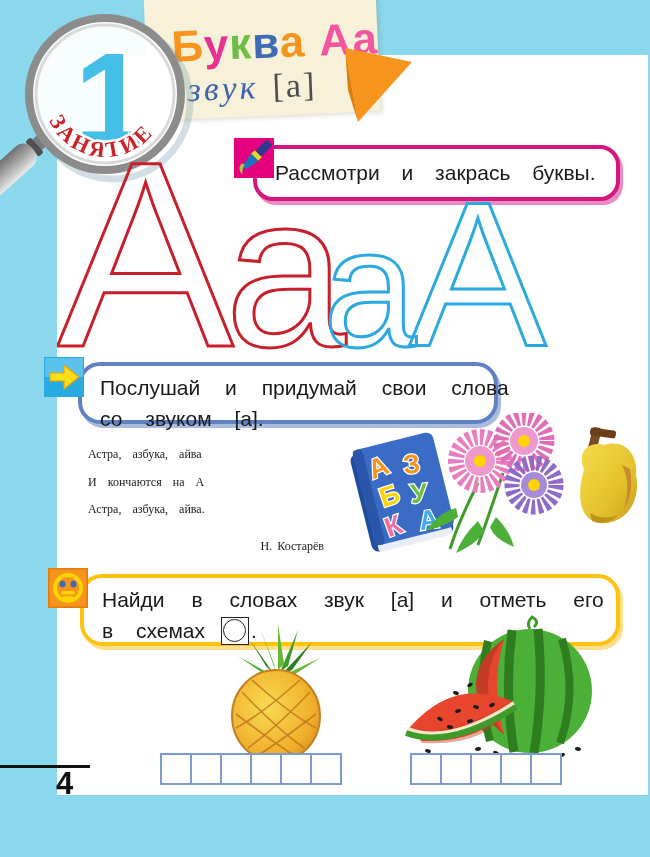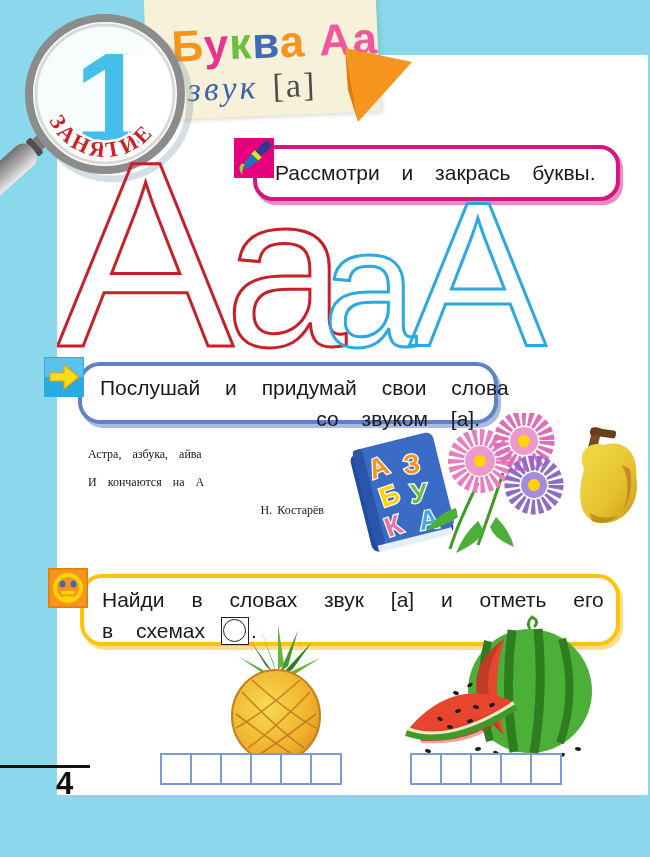--- a/index.html
+++ b/index.html
@@ -43,21 +43,21 @@
     font-size:21px;color:#1a1a1a;line-height:31px;
     padding:6px 14px 7px 18px;box-sizing:border-box;
   }
   .task1{left:253px;top:145px;width:367px;height:56px;
     border-color:#D4167E;box-shadow:3px 4px 0 #EC8CC2;border-radius:20px;
     display:flex;align-items:center;}
   .task1 .t{word-spacing:16px;white-space:nowrap;}
   .task2{left:78px;top:362px;width:420px;height:62px;
     border-color:#6082C3;box-shadow:3px 4px 0 #A9BCDF;}
   .task2 .l1{word-spacing:19px;white-space:nowrap;}
-  .task2 .l2{word-spacing:17px;white-space:nowrap;text-align:right;}
+  .task2 .l2{word-spacing:17px;white-space:nowrap;}
   .task3{left:80px;top:574px;width:540px;height:72px;
     border-color:#FFC20E;box-shadow:3px 4px 0 #FFDF8A;}
   .task3 .l1{word-spacing:21px;white-space:nowrap;}
   .task3 .l2{word-spacing:17px;white-space:nowrap;display:flex;align-items:center;}
   .scheme-symbol{
     display:inline-block;width:26px;height:26px;border:1.6px solid #222;
     margin:0 2px 0 16px;position:relative;background:#fff;
   }
   .scheme-symbol::before{
     content:"";position:absolute;left:1px;top:1px;width:21px;height:21px;
@@ -71,21 +71,21 @@
   
   .trace{left:57px;top:160px;width:591px;height:192px;}
   .trace text{font-family:"Liberation Sans","DejaVu Sans",sans-serif;fill:none;stroke-width:3;}
 
   
   .poem{
     left:88px;top:441px;width:236px;
     font-family:"Liberation Serif",serif;font-size:12px;line-height:27.5px;
     color:#1a1a1a;word-spacing:8px;
   }
-  .poem .author{text-align:right;word-spacing:2px;margin-top:1px;}
+  .poem .author{text-align:right;word-spacing:2px;margin-top:9px;}
 
   
   .illus1{left:338px;top:413px;width:302px;height:156px;}
   .pineapple{left:198px;top:622px;width:160px;height:140px;}
   .watermelon{left:392px;top:615px;width:220px;height:150px;}
 
   
   .cells{display:flex;}
   .cells .cell{
     width:32px;height:32px;background:#fff;border:2px solid #7C9BD2;
@@ -174,20 +174,21 @@
 </div>
 <svg class="abs task-icon icon2" viewBox="0 0 40 40">
   <rect x="0" y="0" width="40" height="40" fill="#29ABE2"></rect>
   <rect x="1" y="1" width="38" height="19" fill="#5BC2EC"></rect>
   <path d="M6,16 L20,16 L20,8 L35,20 L20,32 L20,24 L6,24 Z" fill="#FFDE17" stroke="#E8A10B" stroke-width="1.2"></path>
 </svg>
 
 <div class="abs poem">
   <div>Астра, азбука, айва</div>
   <div>И кончаются на А</div>
+  <div>Астра, азбука, айва.</div>
   <div class="author">Н. Костарёв</div>
 </div>
 
 <svg class="abs illus1" viewBox="0 0 302 156">
   <defs>
     <linearGradient id="quince" x1="0" y1="0" x2="1" y2="1">
       <stop offset="0" stop-color="#F4DC4A"></stop>
       <stop offset="0.6" stop-color="#E5C22E"></stop>
       <stop offset="1" stop-color="#C89B1C"></stop>
     </linearGradient>

